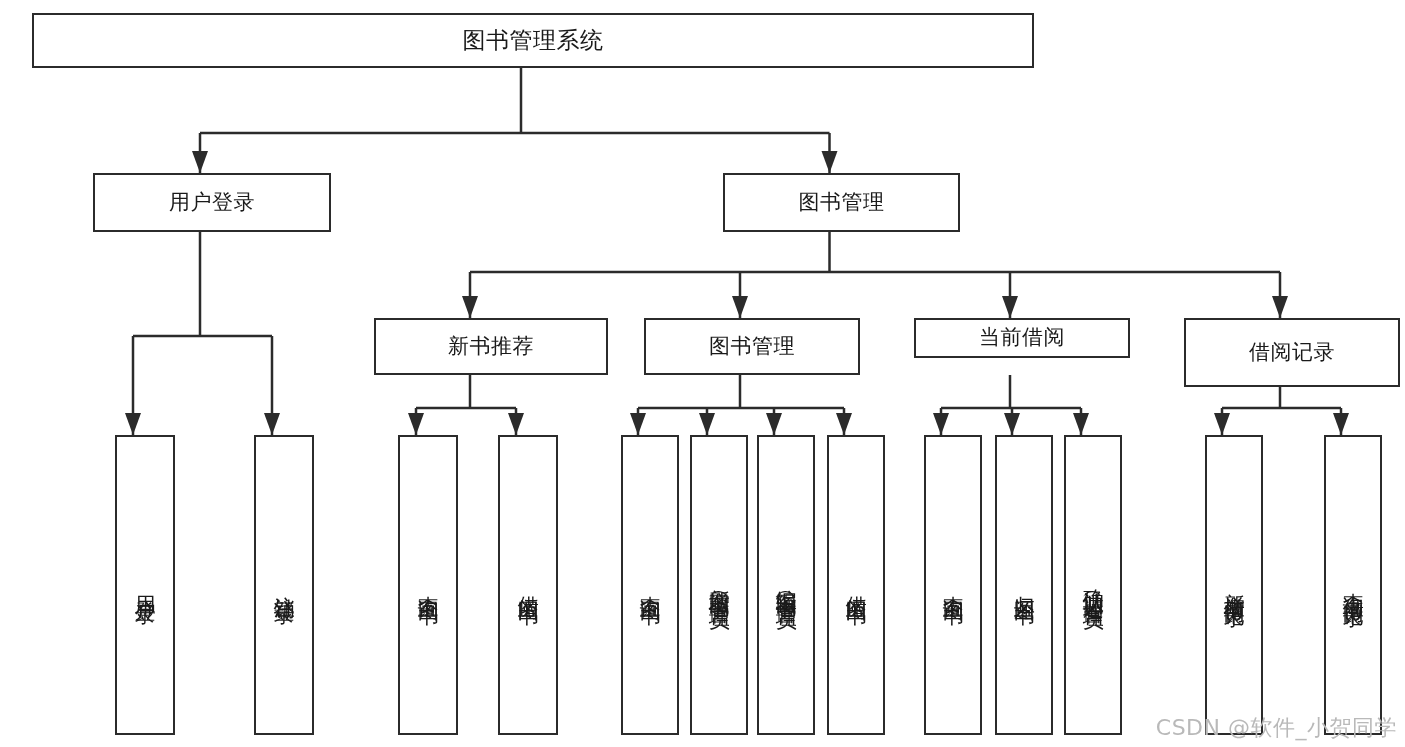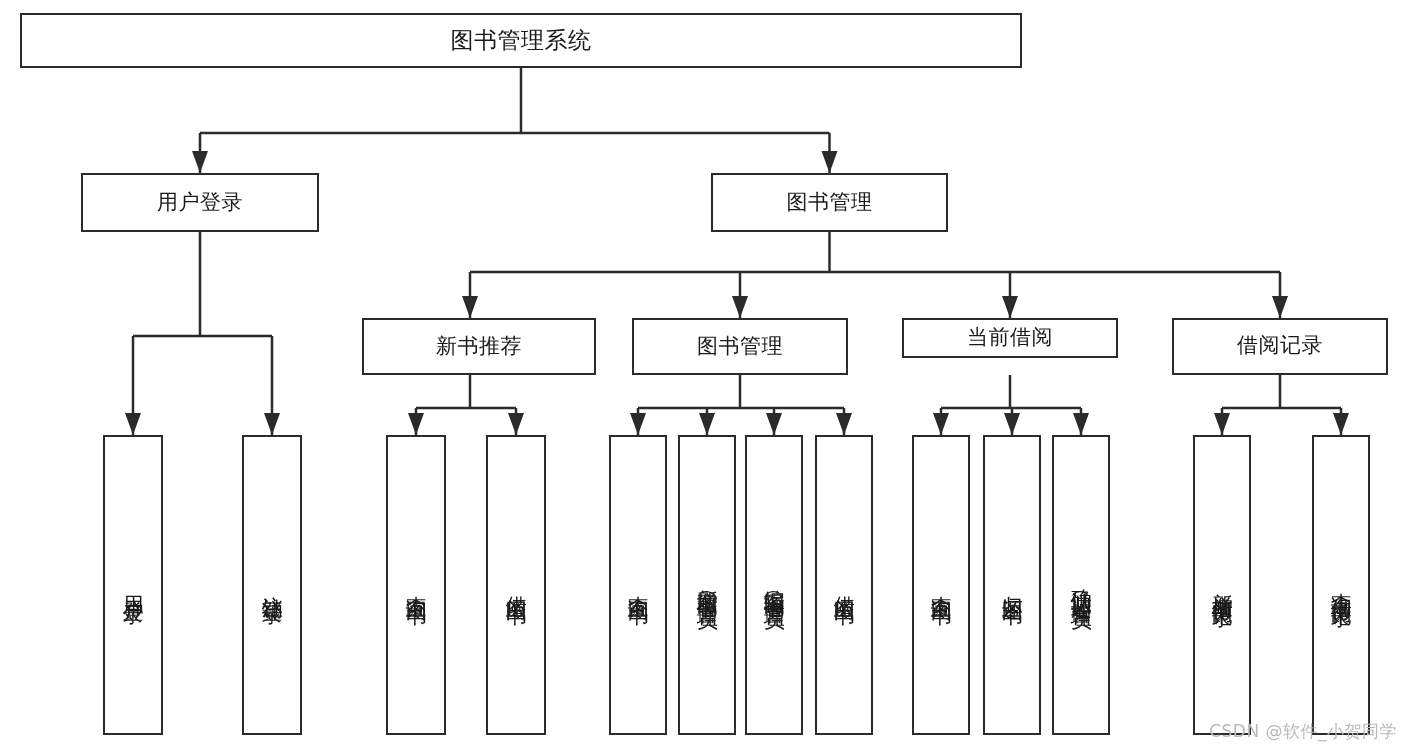--- a/index.html
+++ b/index.html
@@ -22,20 +22,21 @@
     height: 747px;
   }
   .node-box {
     position: absolute;
     box-sizing: border-box;
     background: #ffffff;
     border: 2.5px solid #2b2b2b;
     display: flex;
     align-items: center;
     justify-content: center;
+    margin-left: 12px;
   }
   .node-label-h {
     font-size: 21px;
     color: #1a1a1a;
     line-height: 1.2;
     letter-spacing: 0.5px;
     white-space: nowrap;
     text-align: center;
   }
   .node-label-v {
@@ -65,21 +66,21 @@
     fill: none;
   }
   .arrow-head {
     fill: #2b2b2b;
     stroke: none;
   }
   #watermark {
     position: absolute;
     right: 8px;
     bottom: 4px;
-    font-size: 17px;
+    font-size: 22px;
     color: #b9b9b9;
     letter-spacing: 0.5px;
     white-space: nowrap;
     font-family: "DejaVu Sans", "Liberation Sans", sans-serif;
   }
 </style>
 </head>
 <body>
 
 <div id="diagram-root">
@@ -153,21 +154,21 @@
       </div>
       <div class="node-box" style="left: 362px; top: 318px; width: 234px; height: 57px;">
         <div class="node-label-h">新书推荐</div>
       </div>
       <div class="node-box" style="left: 632px; top: 318px; width: 216px; height: 57px;">
         <div class="node-label-h">图书管理</div>
       </div>
       <div class="node-box" style="left: 902px; top: 318px; width: 216px; height: 40px;">
         <div class="node-label-h">当前借阅</div>
       </div>
-      <div class="node-box" style="left: 1172px; top: 318px; width: 216px; height: 57px; font-family: Liberation Mono, monospace;">
+      <div class="node-box" style="left: 1172px; top: 318px; width: 216px; height: 69px;">
         <div class="node-label-h">借阅记录</div>
       </div>
       <div class="node-box" style="left: 103px; top: 435px; width: 60px; height: 300px;">
         <div class="node-label-v">用户登录</div>
       </div>
       <div class="node-box" style="left: 242px; top: 435px; width: 60px; height: 300px;">
         <div class="node-label-v">注销登录</div>
       </div>
       <div class="node-box" style="left: 386px; top: 435px; width: 60px; height: 300px;">
         <div class="node-label-v">查询图书</div>

